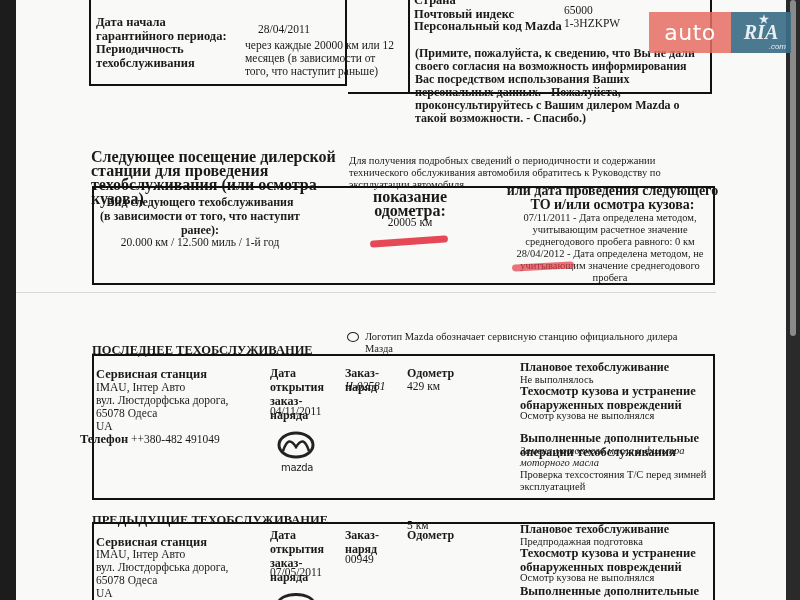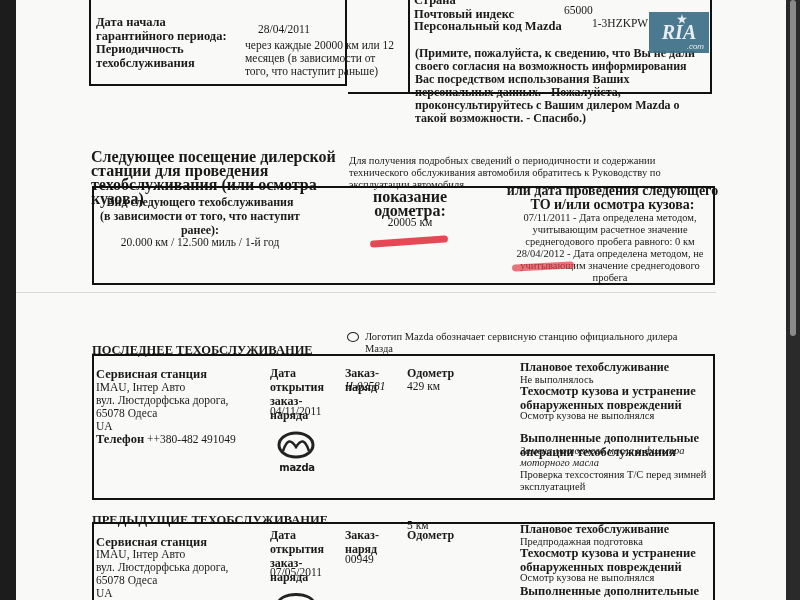--- a/index.html
+++ b/index.html
@@ -45,24 +45,25 @@
 <div class="t" style="left:245px; top:23px;margin-left:13px;">28/04/2011</div>
 <div class="tb" style="left:96px; top:42px; width:120px;">Периодичность техобслуживания</div>
 <div class="t" style="left:245px; top:39px; width:150px;">через каждые 20000 км или 12 месяцев (в зависимости от того, что наступит раньше)</div>
 
 <div class="box" style="left:348px; top:-4px; width:364px; height:98px; border-left:none;"></div>
 <div class="box" style="left:408px; top:-4px; width:304px; height:98px;"></div>
 <div class="tb" style="left:414px; top:-7px;">Страна</div>
 <div class="tb" style="left:414px; top:7px;">Почтовый индекс</div>
 <div class="t" style="left:564px; top:4px;">65000</div>
 <div class="tb" style="left:414px; top:19px;">Персональный код Mazda</div>
-<div class="t" style="left:564px; top:17px;margin-left:28px;">1-3HZKPW</div>
+<div class="t" style="left:564px; top:17px;">1-3HZKPW</div>
 <div class="tb" style="left:415px; top:47px; width:290px; font-size:12px; line-height:13px;">(Примите, пожалуйста, к сведению, что Вы не дали своего согласия на возможность информирования Вас посредством использования Ваших персональных данных. - Пожалуйста, проконсультируйтесь с Вашим дилером Mazda о такой возможности. - Спасибо.)</div>
 
 <div class="wm" style="left:649px;">
+  <div class="wm-auto">auto</div>
   <div class="wm-ria">
     <span class="star">★</span>
     <span>RIA</span>
     <span class="com">.com</span>
   </div>
 </div>
 
 <div class="tb" style="left:91px; top:150px; width:250px; font-size:16px;">Следующее посещение дилерской станции для проведения техобслуживания (или осмотра кузова)</div>
 <div class="t small" style="left:349px; top:142px; width:365px;margin-top:13px;">Для получения подробных сведений о периодичности и содержании технического обслуживания автомобиля обратитесь к Руководству по эксплуатации автомобиля</div>
 
@@ -85,36 +86,36 @@
 <div class="tb" style="left:92px; top:343px; font-size:12.5px;">ПОСЛЕДНЕЕ ТЕХОБСЛУЖИВАНИЕ</div>
 <div style="position:absolute; left:347px; top:332px; width:10px; height:8px; border:1.5px solid #222; border-radius:50%;"></div>
 <div class="t small" style="left:365px; top:331px; width:340px;">Логотип Mazda обозначает сервисную станцию официального дилера Мазда</div>
 
 <div class="box" style="left:92px; top:354px; width:623px; height:146px;"></div>
 <div class="tb" style="left:96px; top:367px;">Сервисная станция</div>
 <div class="t" style="left:96px; top:381px;">IMAU, Інтер Авто</div>
 <div class="t" style="left:96px; top:394px;">вул. Люстдорфська дорога,</div>
 <div class="t" style="left:96px; top:407px;">65078 Одеса</div>
 <div class="t" style="left:96px; top:420px;">UA</div>
-<div class="t" style="left:96px; top:433px;"><span class="b" style="font-size:12.5px;">Телефон</span> <span>++380-482 491049</span></div>
+<div class="t" style="left:80px; top:433px;"><span class="b" style="font-size:12.5px;">Телефон</span> <span>++380-482 491049</span></div>
 
 <div class="tb" style="left:270px; top:366px; width:70px; font-size:12px;">Дата открытия заказ-наряда</div>
 <div class="t" style="left:270px; top:405px;">04/11/2011</div>
 <div class="tb" style="left:345px; top:366px; width:40px; font-size:12px;">Заказ-наряд</div>
 <div class="t" style="left:345px; top:380px;font-style:italic;">Ч-02581</div>
 <div class="tb" style="left:407px; top:366px; font-size:12px;">Одометр</div>
 <div class="t" style="left:407px; top:380px;">429 км</div>
 
 <div style="position:absolute; left:277px; top:431px; width:38px; height:28px;">
   <svg width="38" height="28" viewBox="0 0 38 28">
       <ellipse cx="19" cy="14" rx="17" ry="12" fill="none" stroke="#222" stroke-width="3"></ellipse>
       <path d="M6 20 C10 8,14 8,19 16 C24 8,28 8,32 20" fill="none" stroke="#222" stroke-width="2.5"></path>
     </svg>
 </div>
-<div style="position:absolute; left:274px; top:462px; width:46px; text-align:center; font-family:'DejaVu Sans',sans-serif; font-weight:bold; font-size:10px; letter-spacing:-0.3px;">mazda</div>
+<div style="position:absolute; left:274px; top:462px; width:46px; text-align:center; font-family:'DejaVu Sans',sans-serif; font-weight:normal; font-size:10px; letter-spacing:-0.3px;">mazda</div>
 
 <div class="tb" style="left:520px; top:360px; font-size:12px;">Плановое техобслуживание</div>
 <div class="t small" style="left:520px; top:374px;">Не выполнялось</div>
 <div class="tb" style="left:520px; top:384px; width:180px;">Техосмотр кузова и устранение обнаруженных повреждений</div>
 <div class="t small" style="left:520px; top:410px;">Осмотр кузова не выполнялся</div>
 <div class="tb" style="left:520px; top:431px; width:180px;">Выполненные дополнительные операции техобслуживания</div>
 <div class="t small" style="left:520px; top:445px; width:180px;font-style:italic;">Замена моторного масла и фильтра моторного масла</div>
 <div class="t small" style="left:520px; top:469px; width:190px;">Проверка техсостояния Т/С перед зимней эксплуатацией</div>
 
 <div class="tb" style="left:92px; top:513px; font-size:12.5px;">ПРЕДЫДУЩИЕ ТЕХОБСЛУЖИВАНИЕ</div>

